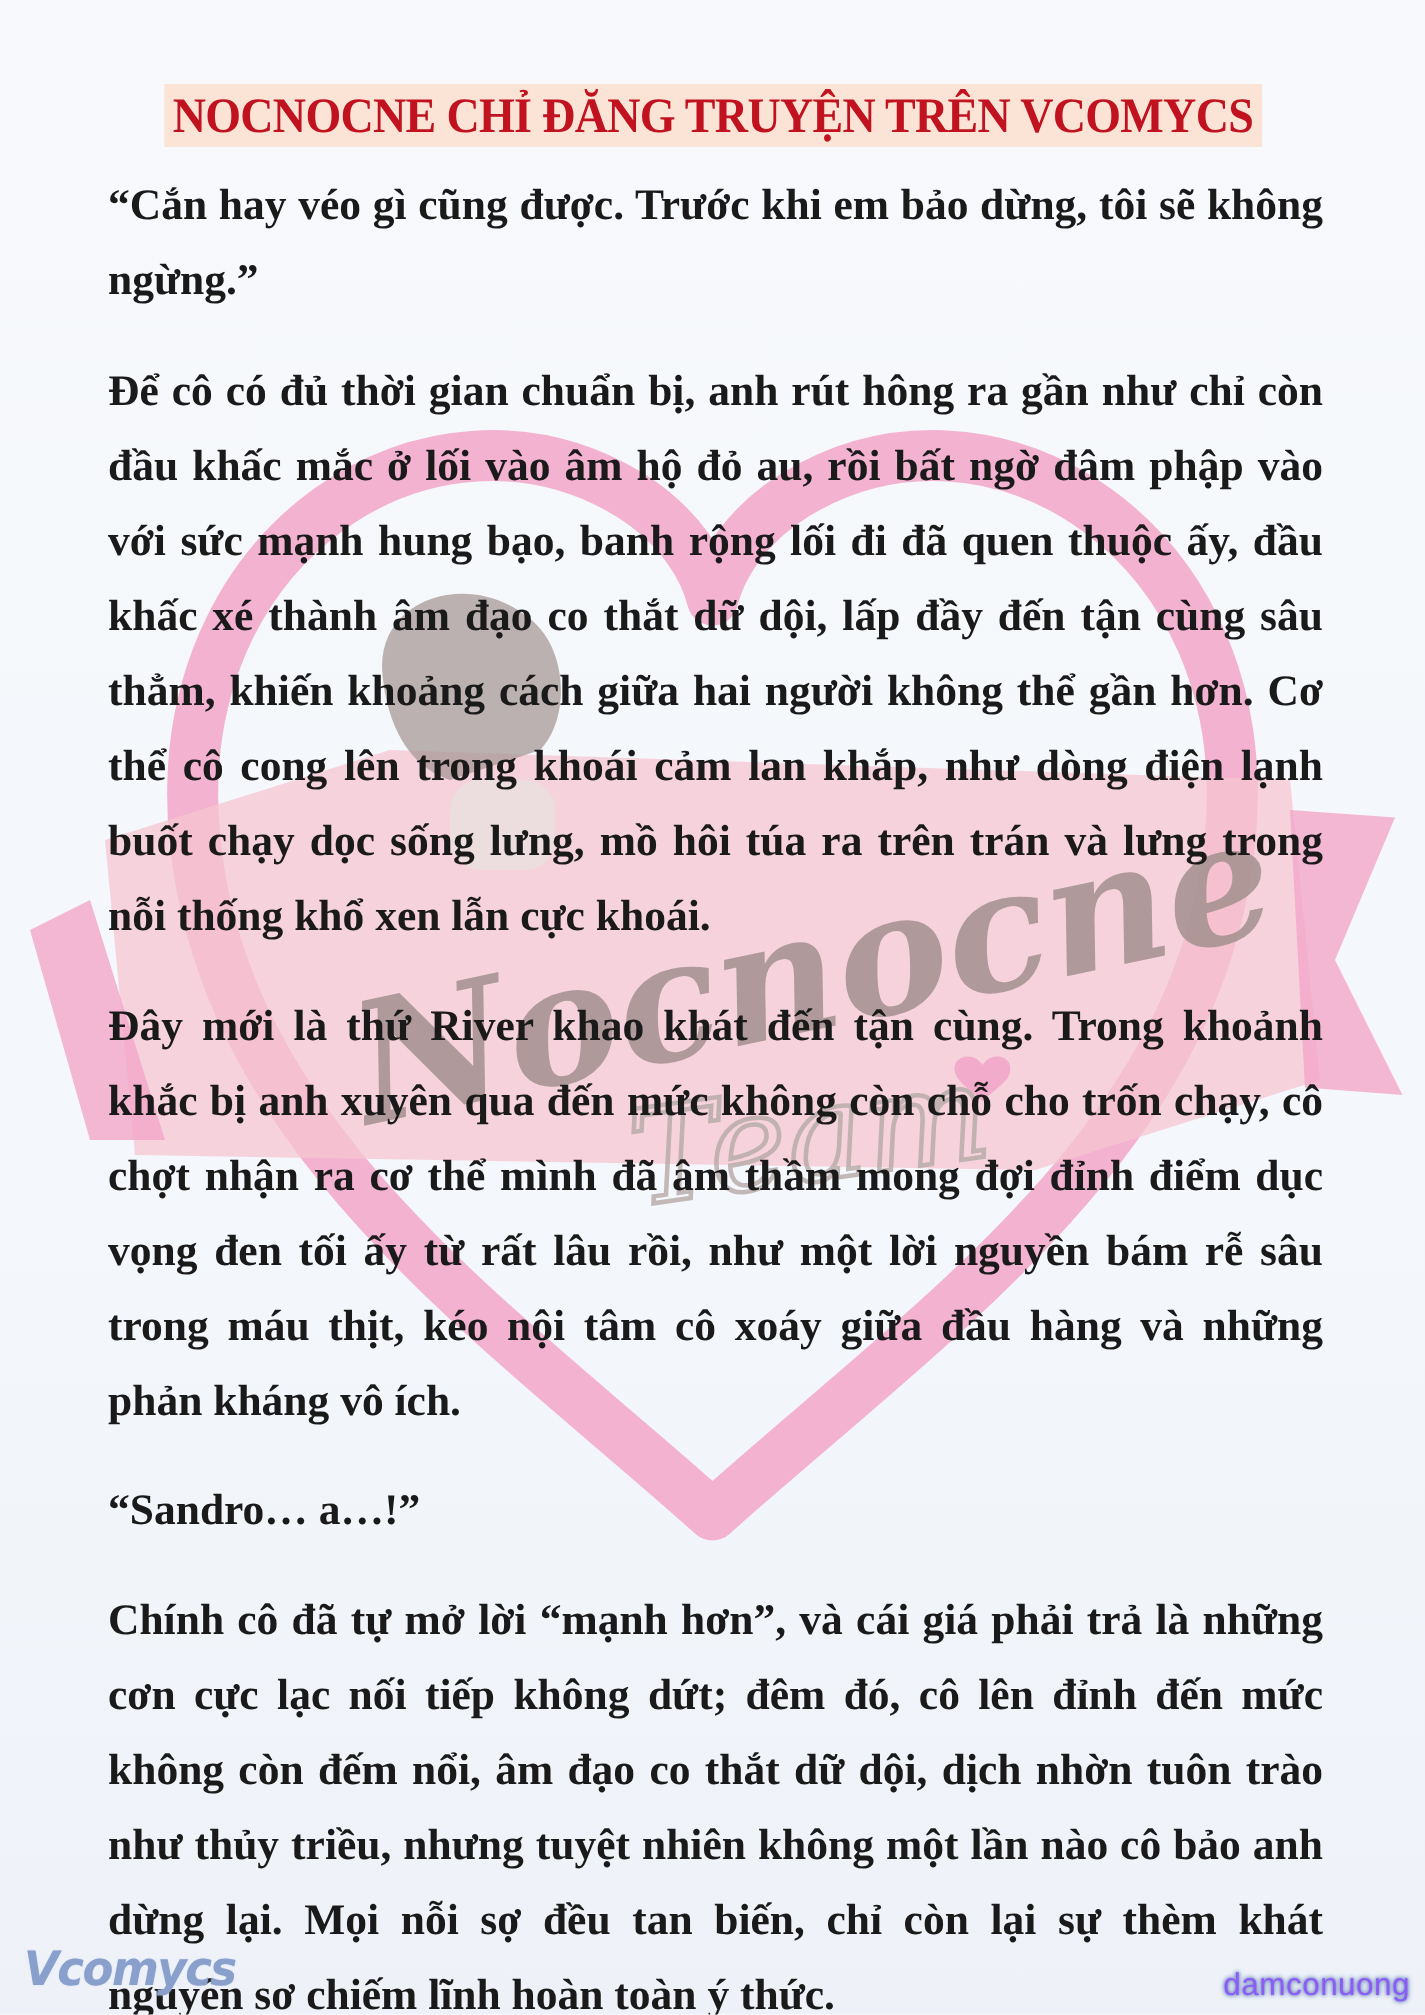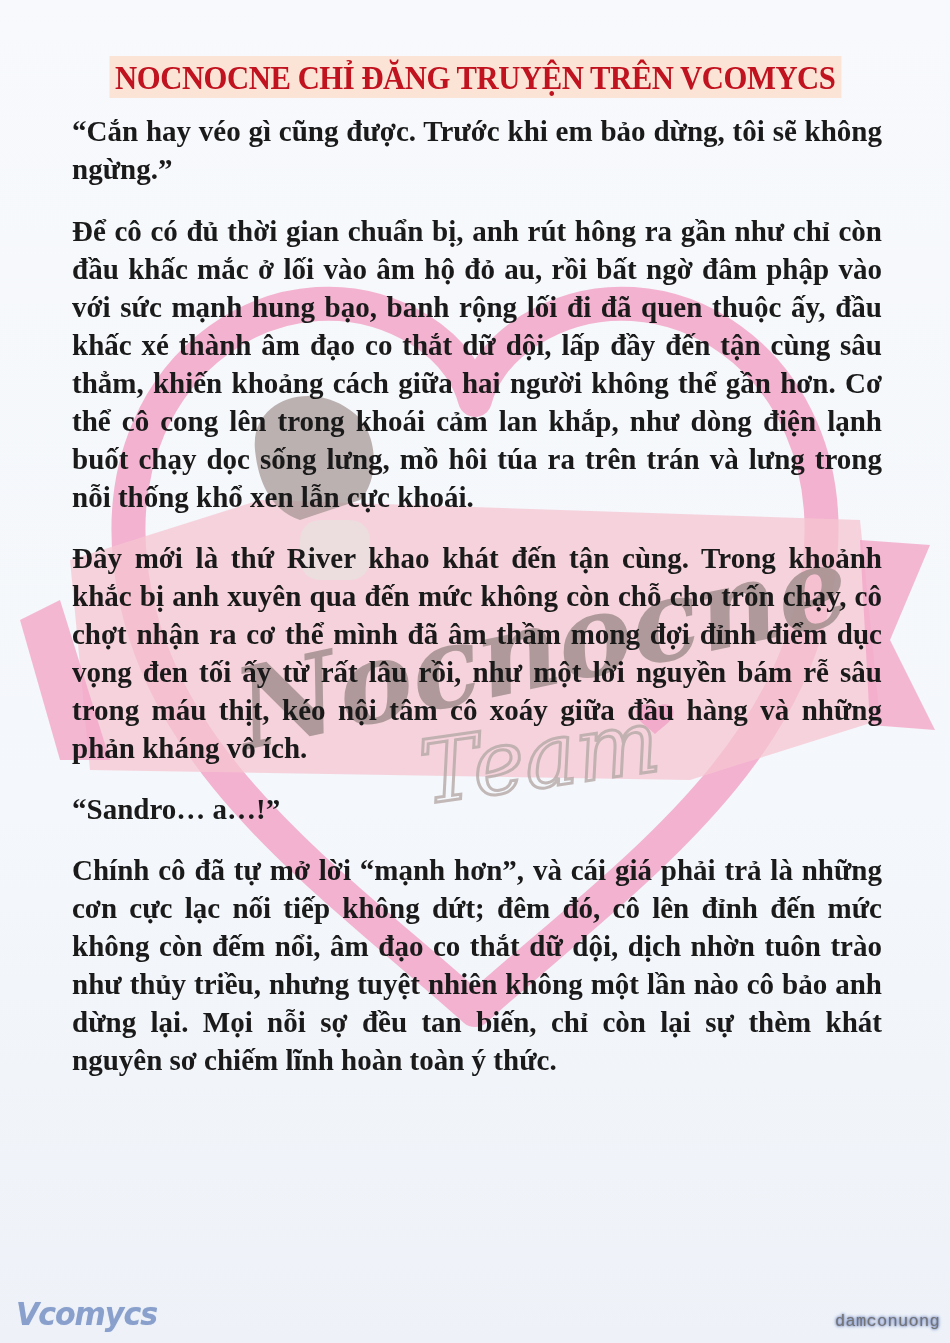--- a/index.html
+++ b/index.html
@@ -20,38 +20,38 @@
     font-family: "Liberation Serif", "DejaVu Serif", serif;
     font-weight: bold; font-size: 33px; letter-spacing: -0.5px;
     padding: 2px 6px 0 6px; line-height: 40px;
     transform: scaleX(0.93); transform-origin: center;
   }
 
   
   .content { position: absolute; left: 72px; width: 810px; top: 112px; z-index: 2; }
   .para {
     margin: 0 0 23px 0; color: #1a1a1a;
-    font-size: 29px; line-height: 38px; text-align: justify;
+    font-size: 29px; line-height: 50px; text-align: justify;
     font-family: "Liberation Serif", "DejaVu Serif", serif;
     font-weight: bold;
     text-align-last: left;
   }
   .para.p1 { margin-bottom: 24px; }
 
   
   .footer-logo {
     position: absolute; left: 16px; top: 1296px; z-index: 2;
     font-family: "DejaVu Sans", sans-serif; font-style: italic; font-weight: bold;
     font-size: 30px; color: #8aa0cc; letter-spacing: -1px;
     text-shadow: 0 0 1px #c7d2ea;
     transform: scaleY(1.05);
   }
   .footer-user {
     position: absolute; right: 10px; top: 1312px; z-index: 2;
-    font-family: Liberation Mono, monospace; font-size: 17px; color: #737373;
+    font-family: Liberation Sans, sans-serif; font-size: 21px; color: #8b5cf6;
     text-shadow: 0 0 2px #7f92c4, 0 0 3px #7f92c4, 0 0 4px #9fb0d8;
     letter-spacing: 0.3px;
   }
 </style>
 </head>
 <body>
 
 <div class="page">
 
   <svg class="watermark" viewBox="0 0 950 1343" xmlns="http://www.w3.org/2000/svg">

